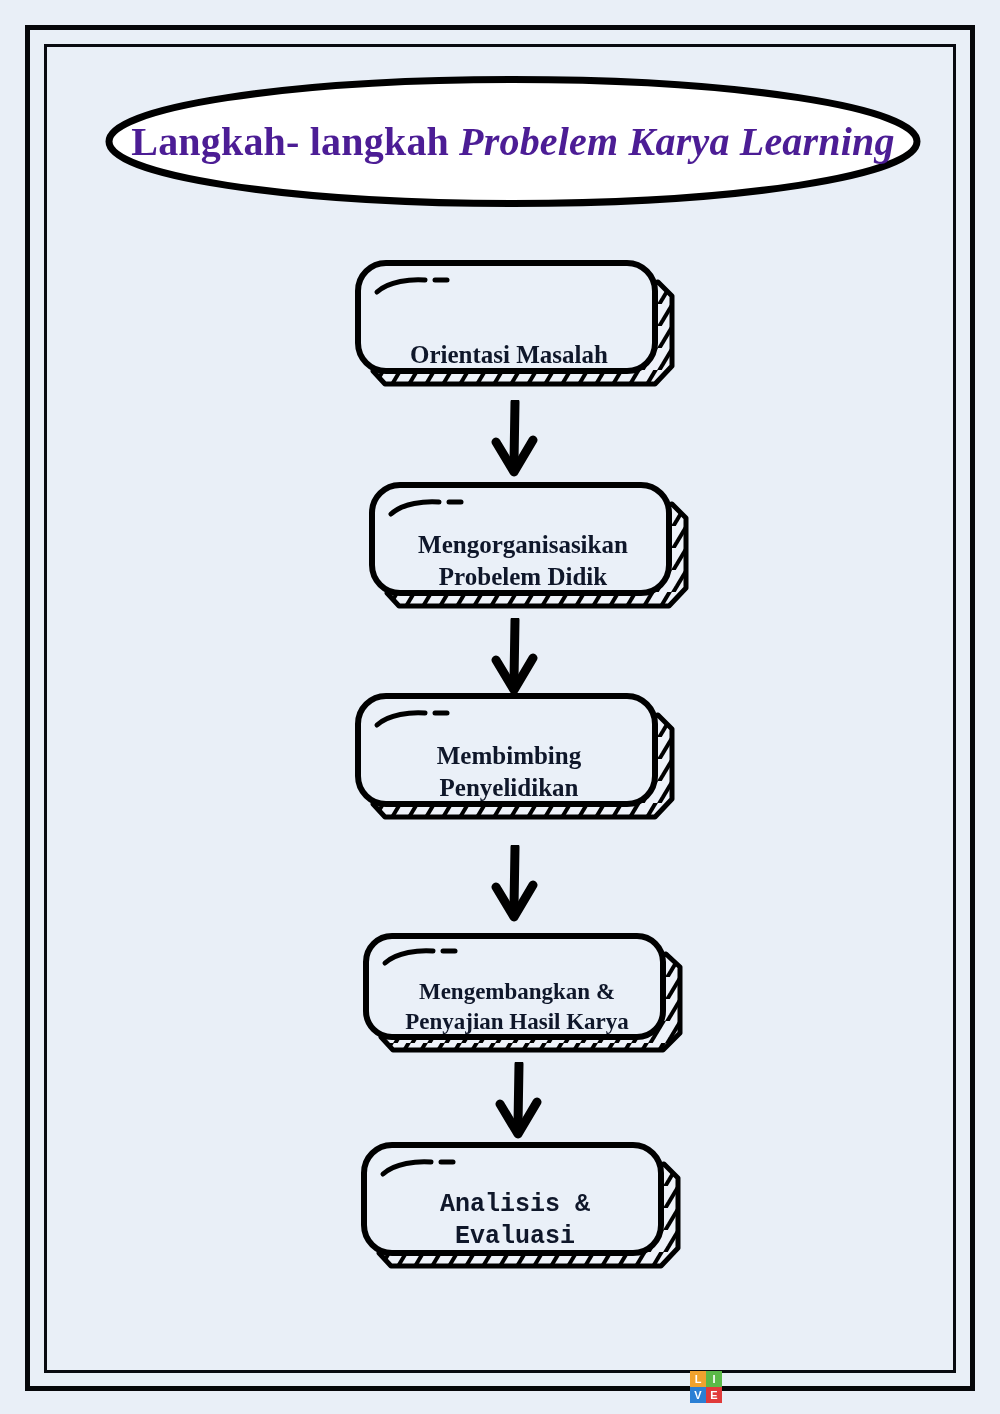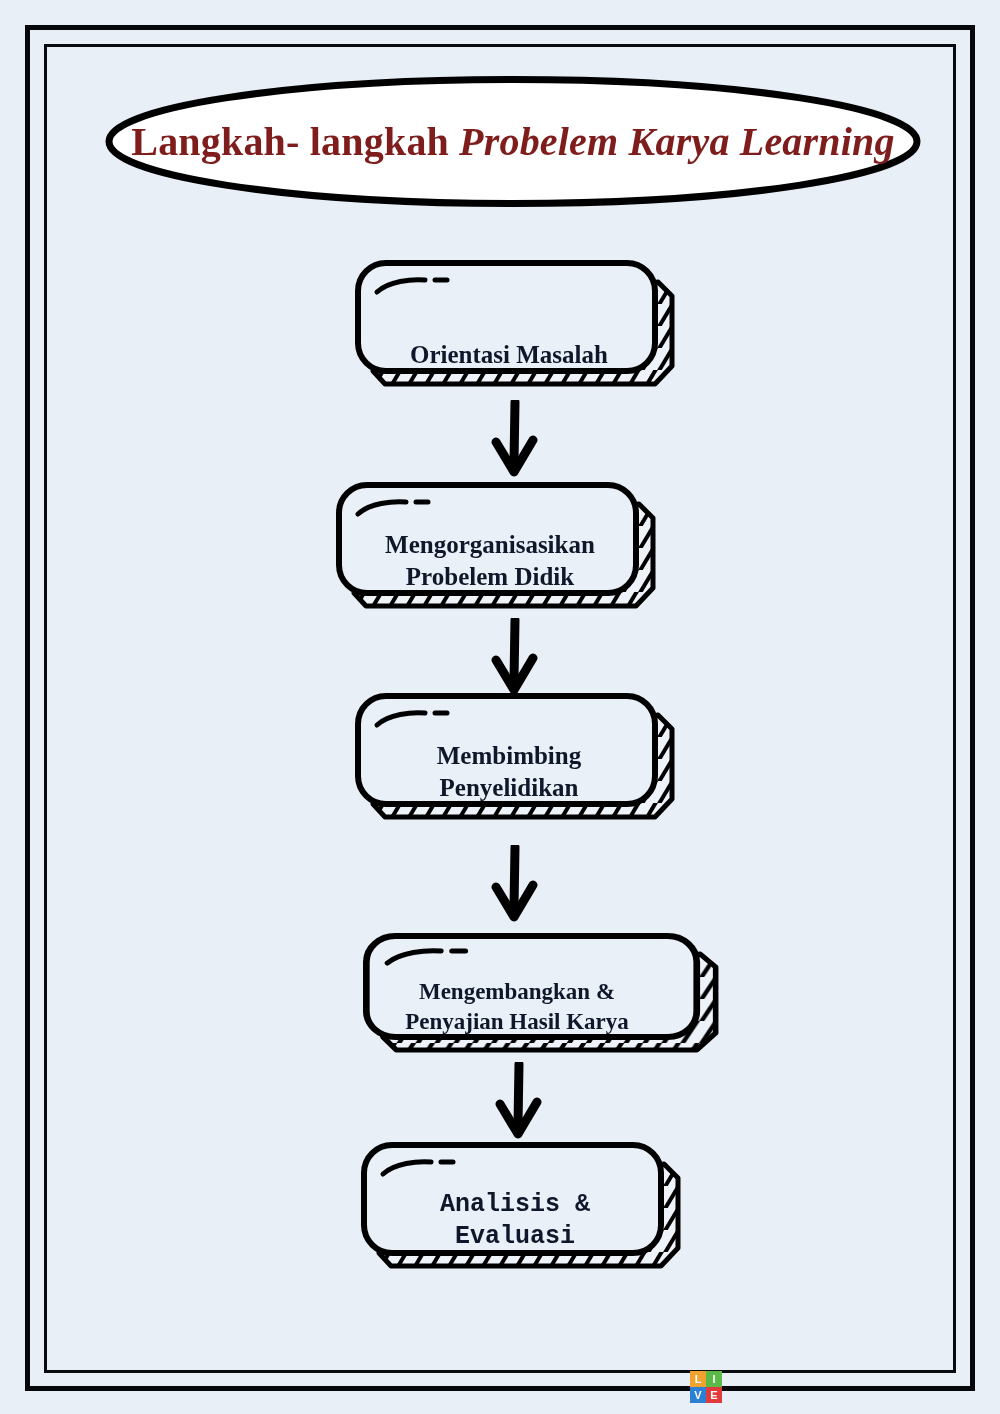--- a/index.html
+++ b/index.html
@@ -52,21 +52,21 @@
   .title-ellipse svg { display: block; width: 100%; height: 100%; }
   .title-text {
     position: absolute;
     left: 0; top: 0;
     width: 818px; height: 135px;
     display: flex;
     align-items: center;
     justify-content: center;
     font-size: 40px;
     font-weight: bold;
-    color: #7f1d1d;
+    color: #4c1d95;
     letter-spacing: 0.2px;
     white-space: nowrap;
   }
   .title-text .em {
     font-style: italic;
     font-weight: bold;
     padding-left: 10px;
   }
 
   
@@ -192,21 +192,21 @@
     </div>
   </div>
 
   <div class="arrow" style="left:488px; top:400px; height:78px;">
     <svg viewBox="0 0 54 78">
       <path d="M 27 2 L 26 62" stroke="#000" stroke-width="9" stroke-linecap="round" fill="none"></path>
       <path d="M 8 42 L 26 72 L 45 40" stroke="#000" stroke-width="9" stroke-linecap="round" stroke-linejoin="round" fill="none"></path>
     </svg>
   </div>
 
-  <div class="flow-box" style="left:336px; top:482px; height:133px;">
+  <div class="flow-box" style="left:369px; top:482px; height:133px;">
     <svg class="box-svg" viewBox="0 0 320 133" preserveAspectRatio="none">
       <path d="M 18 111 L 30 124 L 300 124 L 317 106 L 317 36 L 303 22 Z" fill="url(#hatchH)" stroke="#000" stroke-width="5" stroke-linejoin="round"></path>
       <rect x="3" y="3" width="297" height="108" rx="28" ry="28" fill="#eaf0f8" stroke="#000" stroke-width="6"></rect>
       <path d="M 22 32 C 34 21, 56 19, 70 20" fill="none" stroke="#000" stroke-width="5" stroke-linecap="round"></path>
       <path d="M 80 20 L 92 20" fill="none" stroke="#000" stroke-width="5" stroke-linecap="round"></path>
     </svg>
     <div class="box-label">
       <span>
         <span>Mengorganisasikan</span><br>
         <span>Probelem Didik</span>
@@ -236,21 +236,21 @@
     </div>
   </div>
 
   <div class="arrow" style="left:488px; top:845px; height:78px;">
     <svg viewBox="0 0 54 78">
       <path d="M 27 2 L 26 62" stroke="#000" stroke-width="9" stroke-linecap="round" fill="none"></path>
       <path d="M 8 42 L 26 72 L 45 40" stroke="#000" stroke-width="9" stroke-linecap="round" stroke-linejoin="round" fill="none"></path>
     </svg>
   </div>
 
-  <div class="flow-box small" style="left:363px; top:933px; height:125px;padding-left:36px;">
+  <div class="flow-box small" style="left:363px; top:933px; height:125px;">
     <svg class="box-svg" viewBox="0 0 320 125" preserveAspectRatio="none">
       <path d="M 18 104 L 30 117 L 300 117 L 317 100 L 317 34 L 303 21 Z" fill="url(#hatchH)" stroke="#000" stroke-width="5" stroke-linejoin="round"></path>
       <rect x="3" y="3" width="297" height="101" rx="26" ry="26" fill="#eaf0f8" stroke="#000" stroke-width="6"></rect>
       <path d="M 22 30 C 34 19, 56 17, 70 18" fill="none" stroke="#000" stroke-width="5" stroke-linecap="round"></path>
       <path d="M 80 18 L 92 18" fill="none" stroke="#000" stroke-width="5" stroke-linecap="round"></path>
     </svg>
     <div class="box-label">
       <span>
         <span>Mengembangkan &amp;</span><br>
         <span>Penyajian Hasil Karya</span>

